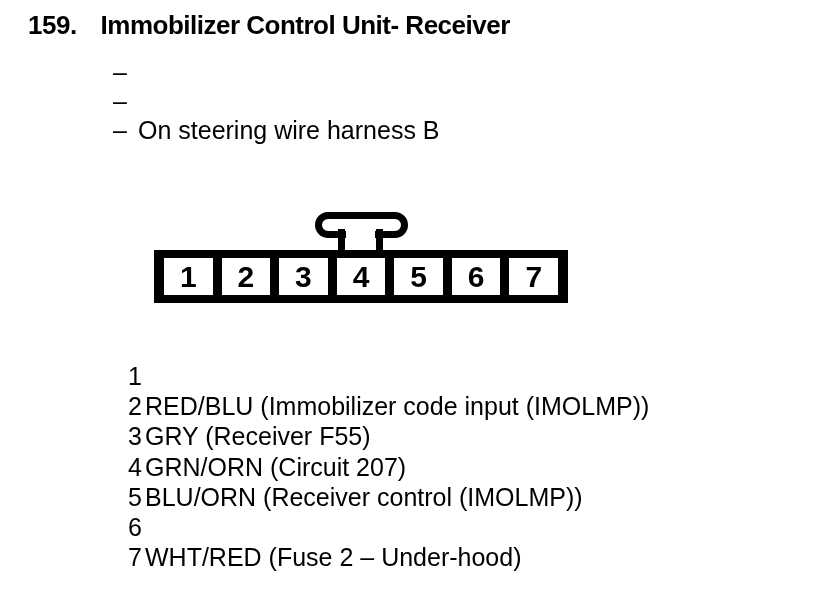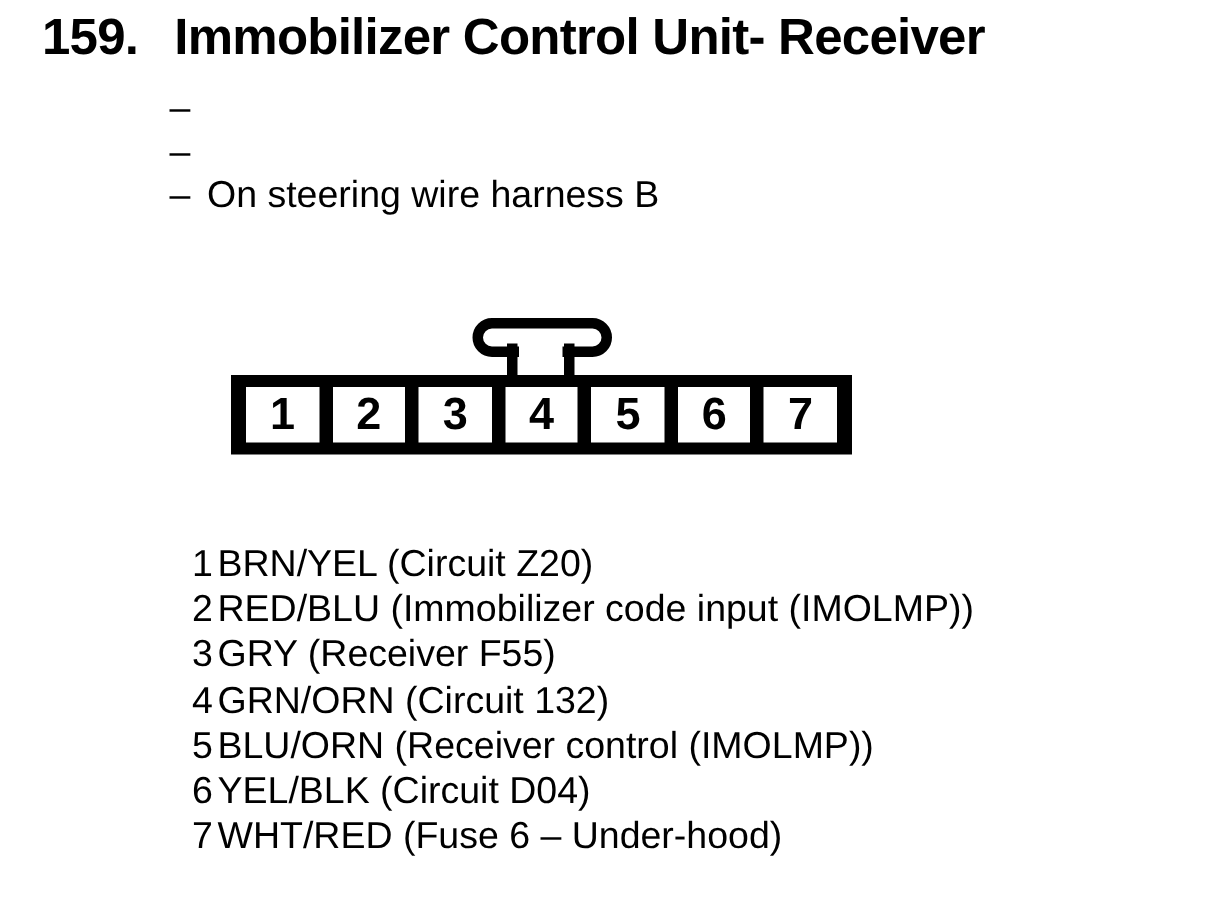--- a/index.html
+++ b/index.html
@@ -16,21 +16,21 @@
     overflow: hidden;
   }
 
   
   .title {
     position: absolute;
     left: 28px;
     top: 5px;
     display: flex;
     gap: 24px;
-    font-size: 34px;
+    font-size: 26px;
     line-height: 40px;
     font-weight: bold;
     letter-spacing: -0.5px;
     white-space: nowrap;
   }
 
   
   .notes {
     position: absolute;
     left: 113px;
@@ -125,39 +125,37 @@
   <div class="pin-cell">3</div>
   <div class="pin-cell">4</div>
   <div class="pin-cell">5</div>
   <div class="pin-cell">6</div>
   <div class="pin-cell">7</div>
 </div>
 
 <div class="pin-list">
   <div class="pin-row">
     <span class="pin-num">1</span>
-    <span>BRN/YEL (Circuit Z20)</span>
   </div>
   <div class="pin-row">
     <span class="pin-num">2</span>
     <span>RED/BLU (Immobilizer code input (IMOLMP))</span>
   </div>
   <div class="pin-row">
     <span class="pin-num">3</span>
     <span>GRY (Receiver F55)</span>
   </div>
   <div class="pin-row">
     <span class="pin-num">4</span>
-    <span>GRN/ORN (Circuit 132)</span>
+    <span>GRN/ORN (Circuit 207)</span>
   </div>
   <div class="pin-row">
     <span class="pin-num">5</span>
     <span>BLU/ORN (Receiver control (IMOLMP))</span>
   </div>
   <div class="pin-row">
     <span class="pin-num">6</span>
-    <span>YEL/BLK (Circuit D04)</span>
   </div>
   <div class="pin-row">
     <span class="pin-num">7</span>
-    <span>WHT/RED (Fuse 6 – Under-hood)</span>
+    <span>WHT/RED (Fuse 2 – Under-hood)</span>
   </div>
 </div>
 
 </body></html>

